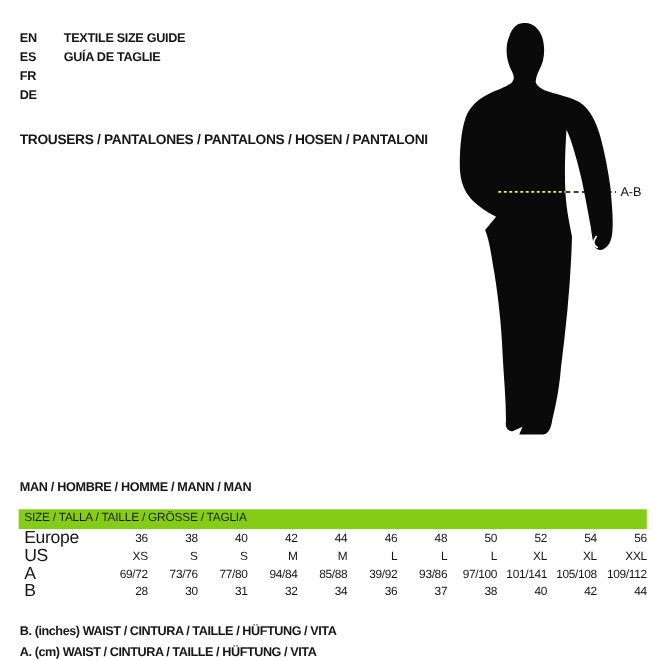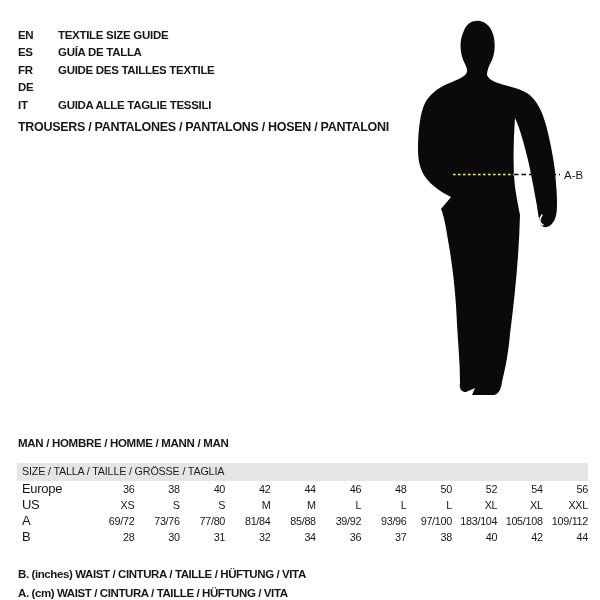--- a/index.html
+++ b/index.html
@@ -35,50 +35,45 @@
   
   .size-table { position:absolute; left:17px; top:451px; width:571px; }
   .table-header {
     height:17.5px; line-height:17.5px; background:#c6c6c6;
     font-size:10.8px; letter-spacing:-0.2px; padding-left:5px; color:#1d1d1d;
     white-space:nowrap;
   }
   .table-body { width:100%; }
   .trow { display:grid; grid-template-columns:72px repeat(11, 1fr); height:16px; align-items:center; }
   .tcell { text-align:right; font-size:10.8px; letter-spacing:-0.3px; white-space:nowrap; }
-  .tcell.label { text-align:left; padding-left:5px; font-size:13px; }
+  .tcell.label { text-align:left; padding-left:5px; font-size:16px; }
 
   
   .notes { position:absolute; left:18px; top:553px; }
   .note-line { font-weight:bold; font-size:11.5px; letter-spacing:-0.4px; line-height:19px; white-space:nowrap; }
 </style>
 </head>
 <body>
 
 <div class="page">
 
   <div class="lang-block">
     <div class="lang-row">
       <span class="lang-code">EN</span>
       <span class="lang-label">TEXTILE SIZE GUIDE</span>
     </div>
     <div class="lang-row">
       <span class="lang-code">ES</span>
-      <span class="lang-label">GUÍA DE TALLA</span>
+      <span class="lang-label">GUÍA DE TAGLIE</span>
     </div>
     <div class="lang-row">
       <span class="lang-code">FR</span>
-      <span class="lang-label">GUIDE DES TAILLES TEXTILE</span>
     </div>
     <div class="lang-row">
       <span class="lang-code">DE</span>
-    </div>
-    <div class="lang-row">
-      <span class="lang-code">IT</span>
-      <span class="lang-label">GUIDA ALLE TAGLIE TESSILI</span>
     </div>
   </div>
 
   <div class="category-line">TROUSERS / PANTALONES / PANTALONS / HOSEN / PANTALONI</div>
 
   <div class="figure-area">
     <svg width="210" height="410" viewBox="0 0 210 410" xmlns="http://www.w3.org/2000/svg">
 
       <line x1="126" y1="162.5" x2="172" y2="162.5" stroke="#000000" stroke-width="1.3" stroke-dasharray="4.5,3"></line>
 
@@ -124,21 +119,21 @@
 
       <line x1="65" y1="162.5" x2="126" y2="162.5" stroke="#f6f33c" stroke-width="1.6" stroke-dasharray="2.6,2.4"></line>
 
       <text class="ab-text" x="176" y="166.5">A-B</text>
     </svg>
   </div>
 
   <div class="gender-line">MAN / HOMBRE / HOMME / MANN / MAN</div>
 
   <div class="size-table">
-    <div class="table-header" style="background: #e5e5e5;">SIZE / TALLA / TAILLE / GRÖSSE / TAGLIA</div>
+    <div class="table-header" style="background: #84cc16;">SIZE / TALLA / TAILLE / GRÖSSE / TAGLIA</div>
     <div class="table-body">
         <div class="trow">
           <div class="tcell label">Europe</div>
           <div class="tcell">36</div>
           <div class="tcell">38</div>
           <div class="tcell">40</div>
           <div class="tcell">42</div>
           <div class="tcell">44</div>
           <div class="tcell">46</div>
           <div class="tcell">48</div>
@@ -159,26 +154,26 @@
           <div class="tcell">L</div>
           <div class="tcell">XL</div>
           <div class="tcell">XL</div>
           <div class="tcell">XXL</div>
         </div>
         <div class="trow">
           <div class="tcell label">A</div>
           <div class="tcell">69/72</div>
           <div class="tcell">73/76</div>
           <div class="tcell">77/80</div>
-          <div class="tcell">81/84</div>
+          <div class="tcell">94/84</div>
           <div class="tcell">85/88</div>
           <div class="tcell">39/92</div>
-          <div class="tcell">93/96</div>
+          <div class="tcell">93/86</div>
           <div class="tcell">97/100</div>
-          <div class="tcell">183/104</div>
+          <div class="tcell">101/141</div>
           <div class="tcell">105/108</div>
           <div class="tcell">109/112</div>
         </div>
         <div class="trow">
           <div class="tcell label">B</div>
           <div class="tcell">28</div>
           <div class="tcell">30</div>
           <div class="tcell">31</div>
           <div class="tcell">32</div>
           <div class="tcell">34</div>

